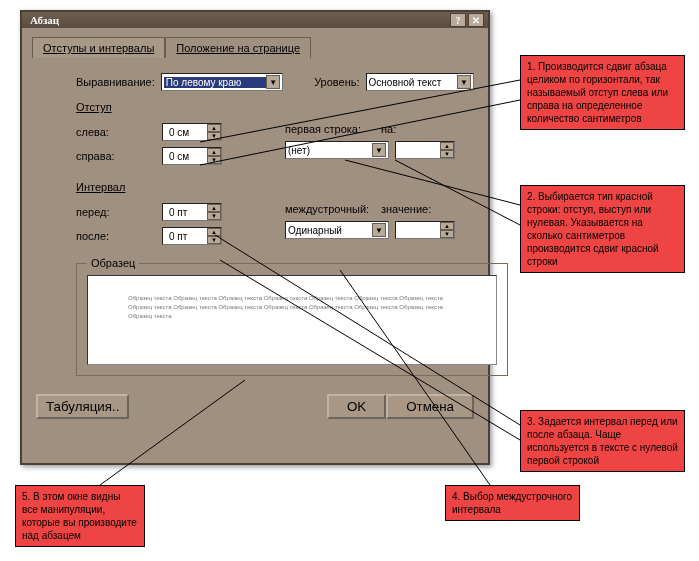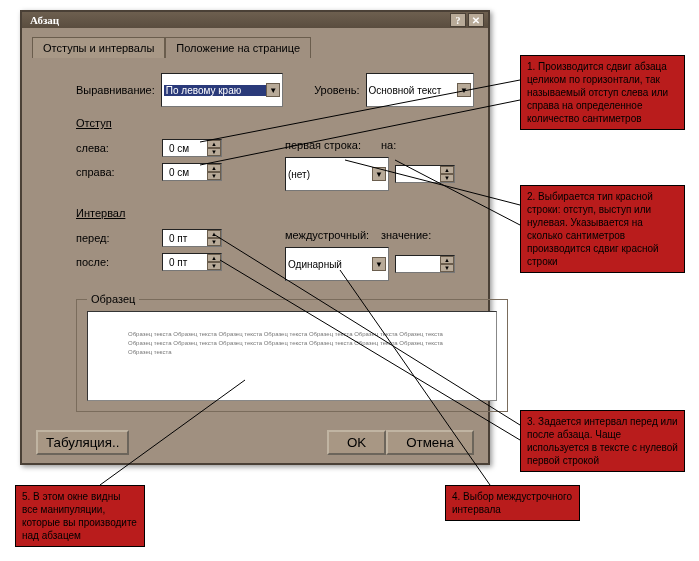--- a/index.html
+++ b/index.html
@@ -2,46 +2,46 @@
 <html><head>
 <meta charset="utf-8">
 <style>
   * { box-sizing: border-box; margin: 0; padding: 0; }
   body { font-family: Tahoma, Arial, sans-serif; font-size: 11px; background: #fff; position: relative; width: 699px; height: 561px; overflow: hidden; }
   .canvas { position: relative; width: 699px; height: 561px; }
   .dialog { position: absolute; left: 20px; top: 10px; width: 470px; height: 455px; background: #a09080; border: 2px solid #4a4036; box-shadow: 2px 2px 5px rgba(0,0,0,0.4); }
   .titlebar { height: 16px; background: linear-gradient(#6d5f4f,#5a4d3f); display: flex; align-items: center; padding: 0 4px; color: #fff; font-weight: bold; font-family: Liberation Serif, serif; }
   .titlebar .title { flex: 1; padding-left: 4px; }
   .winbtn { width: 16px; height: 14px; background: #b8aa98; border: 1px solid #4a4036; margin-left: 2px; display: flex; align-items: center; justify-content: center; font-size: 10px; cursor: pointer; }
-  .tabs { display: flex; padding: 8px 10px 0 10px; gap: 0; }
+  .tabs { display: flex; padding: 8px 10px 0 10px; gap: 0; text-decoration: underline; }
   .tab { padding: 4px 10px; background: #a09080; border: 1px solid #6a5d4d; border-bottom: none; position: relative; top: 1px; cursor: pointer; }
   .tab.active { background: #a89886; z-index: 2; }
   .body { padding: 10px 14px; margin-left: 40px; }
   .row { display: flex; align-items: center; margin: 6px 0; gap: 6px; }
   .lbl { width: 80px; }
-  .combo { display: flex; align-items: center; background: #fff; border: 1px inset #777; height: 18px; padding: 16px 2px; position: relative; }
+  .combo { display: flex; align-items: center; background: #fff; border: 1px inset #777; height: 18px; padding: 0 2px; position: relative; }
   .combo.wide { width: 130px; }
   .combo.med { width: 104px; }
   .combo.level { width: 115px; }
   .combo span { flex: 1; font-size: 10px; white-space: nowrap; overflow: hidden; }
   .combo .arrow { width: 14px; height: 14px; background: #b8aa98; border: 1px solid #6a5d4d; display: flex; align-items: center; justify-content: center; font-size: 8px; cursor: pointer; }
   .spin { display: flex; align-items: center; background: #fff; border: 1px inset #777; width: 60px; height: 18px; }
   .spin span { flex: 1; padding: 0 6px; font-size: 10px; }
   .spin .arrows { display: flex; flex-direction: column; width: 14px; height: 16px; }
   .spin .arrows div { flex: 1; background: #b8aa98; border: 1px solid #6a5d4d; font-size: 6px; line-height: 6px; text-align: center; cursor: pointer; }
   .group-label { text-decoration: underline; margin: 10px 0 4px 0; }
   fieldset.group { border: 1px solid #7a6c5c; padding: 6px 10px 10px 10px; margin-top: 6px; }
   fieldset.group legend { padding: 0 4px; }
   .subcols { display: flex; gap: 20px; }
   .col { flex: 1; }
   .preview { width: 410px; height: 90px; background: #fff; border: 1px inset #888; padding: 18px 40px; font-size: 6px; line-height: 9px; color: #777; overflow: hidden; }
   .btnrow { display: flex; padding: 8px 14px; align-items: center; }
   .btn { border: 2px outset #c0b4a2; background: #a89784; padding: 3px 18px; cursor: pointer; }
   .btn.tab-btn { padding: 3px 8px; }
-  .annot { position: absolute; border: 1px solid #000; background: #b91c1c; padding: 4px 6px; font-size: 10px; line-height: 13px; }
+  .annot { position: absolute; border: 1px solid #000; background: #ef4444; padding: 4px 6px; font-size: 10px; line-height: 13px; }
   .svg-layer { position: absolute; left: 0; top: 0; width: 699px; height: 561px; pointer-events: none; }
   .combo.highlight span { background: #2a3a7a; color: #fff; padding: 0 2px; }
 </style>
 </head>
 <body>
 <div class="canvas">
 
 <div class="dialog">
   <div class="titlebar">
     <span class="title">Абзац</span>

